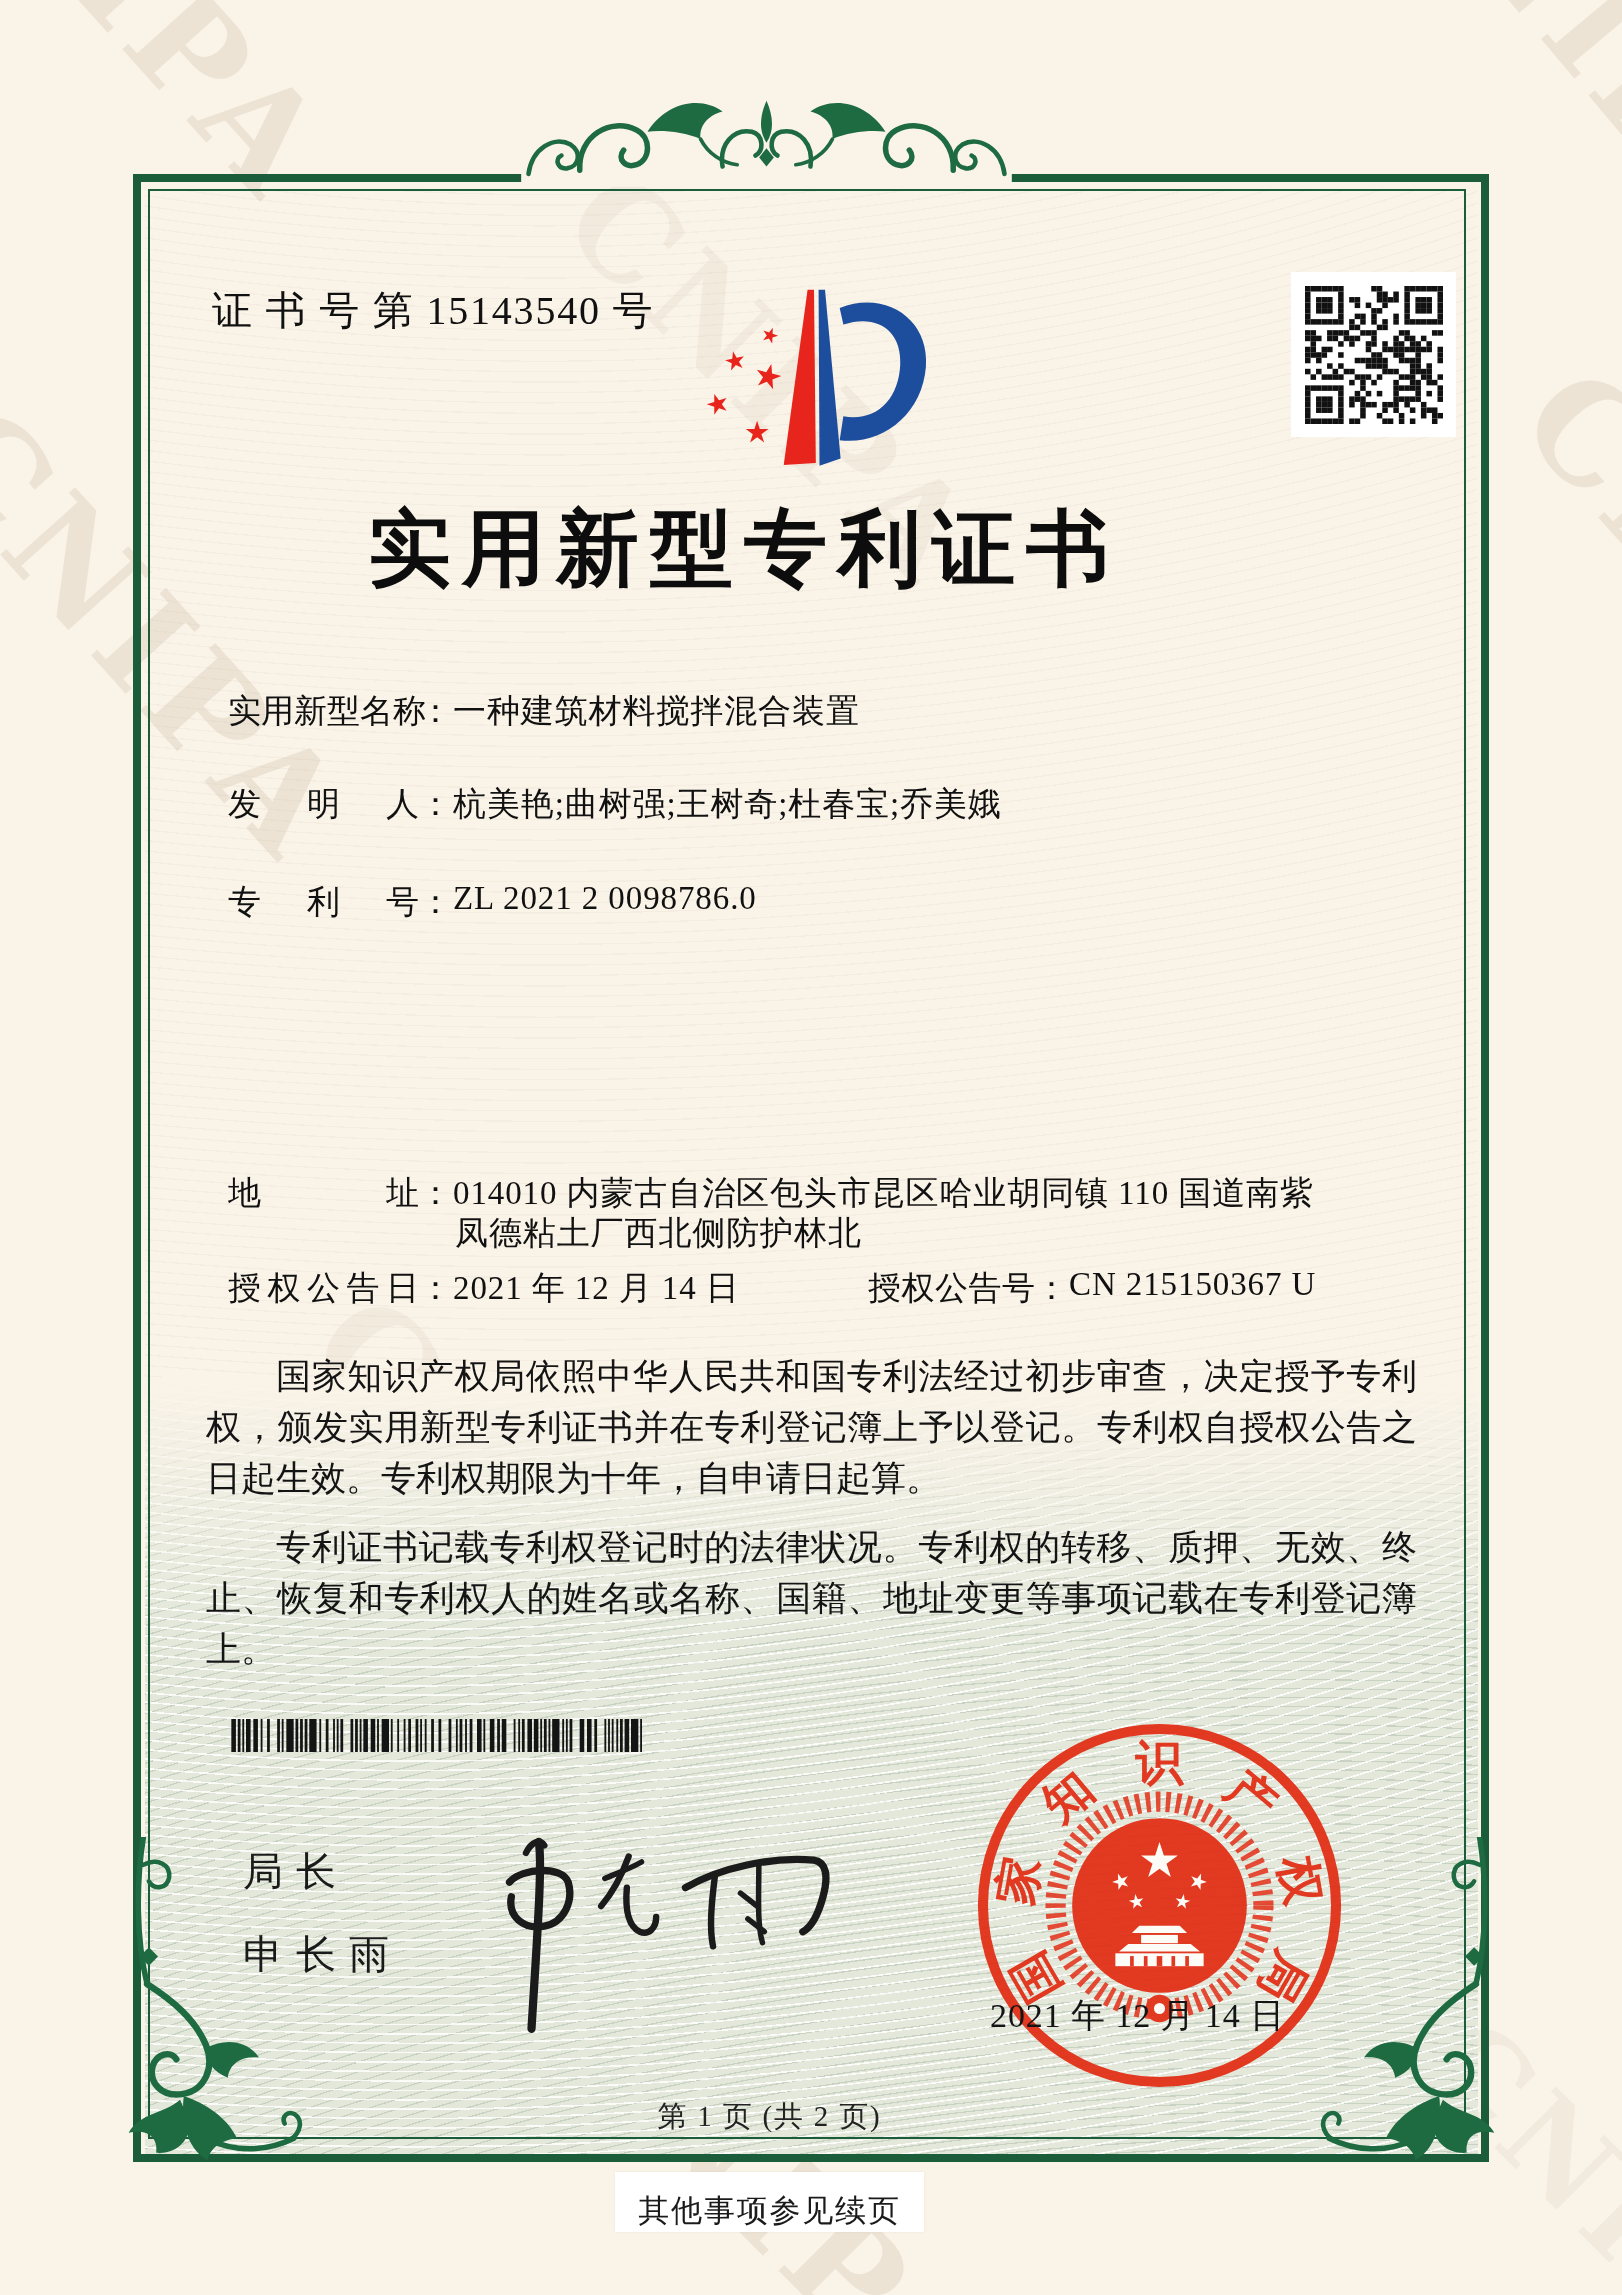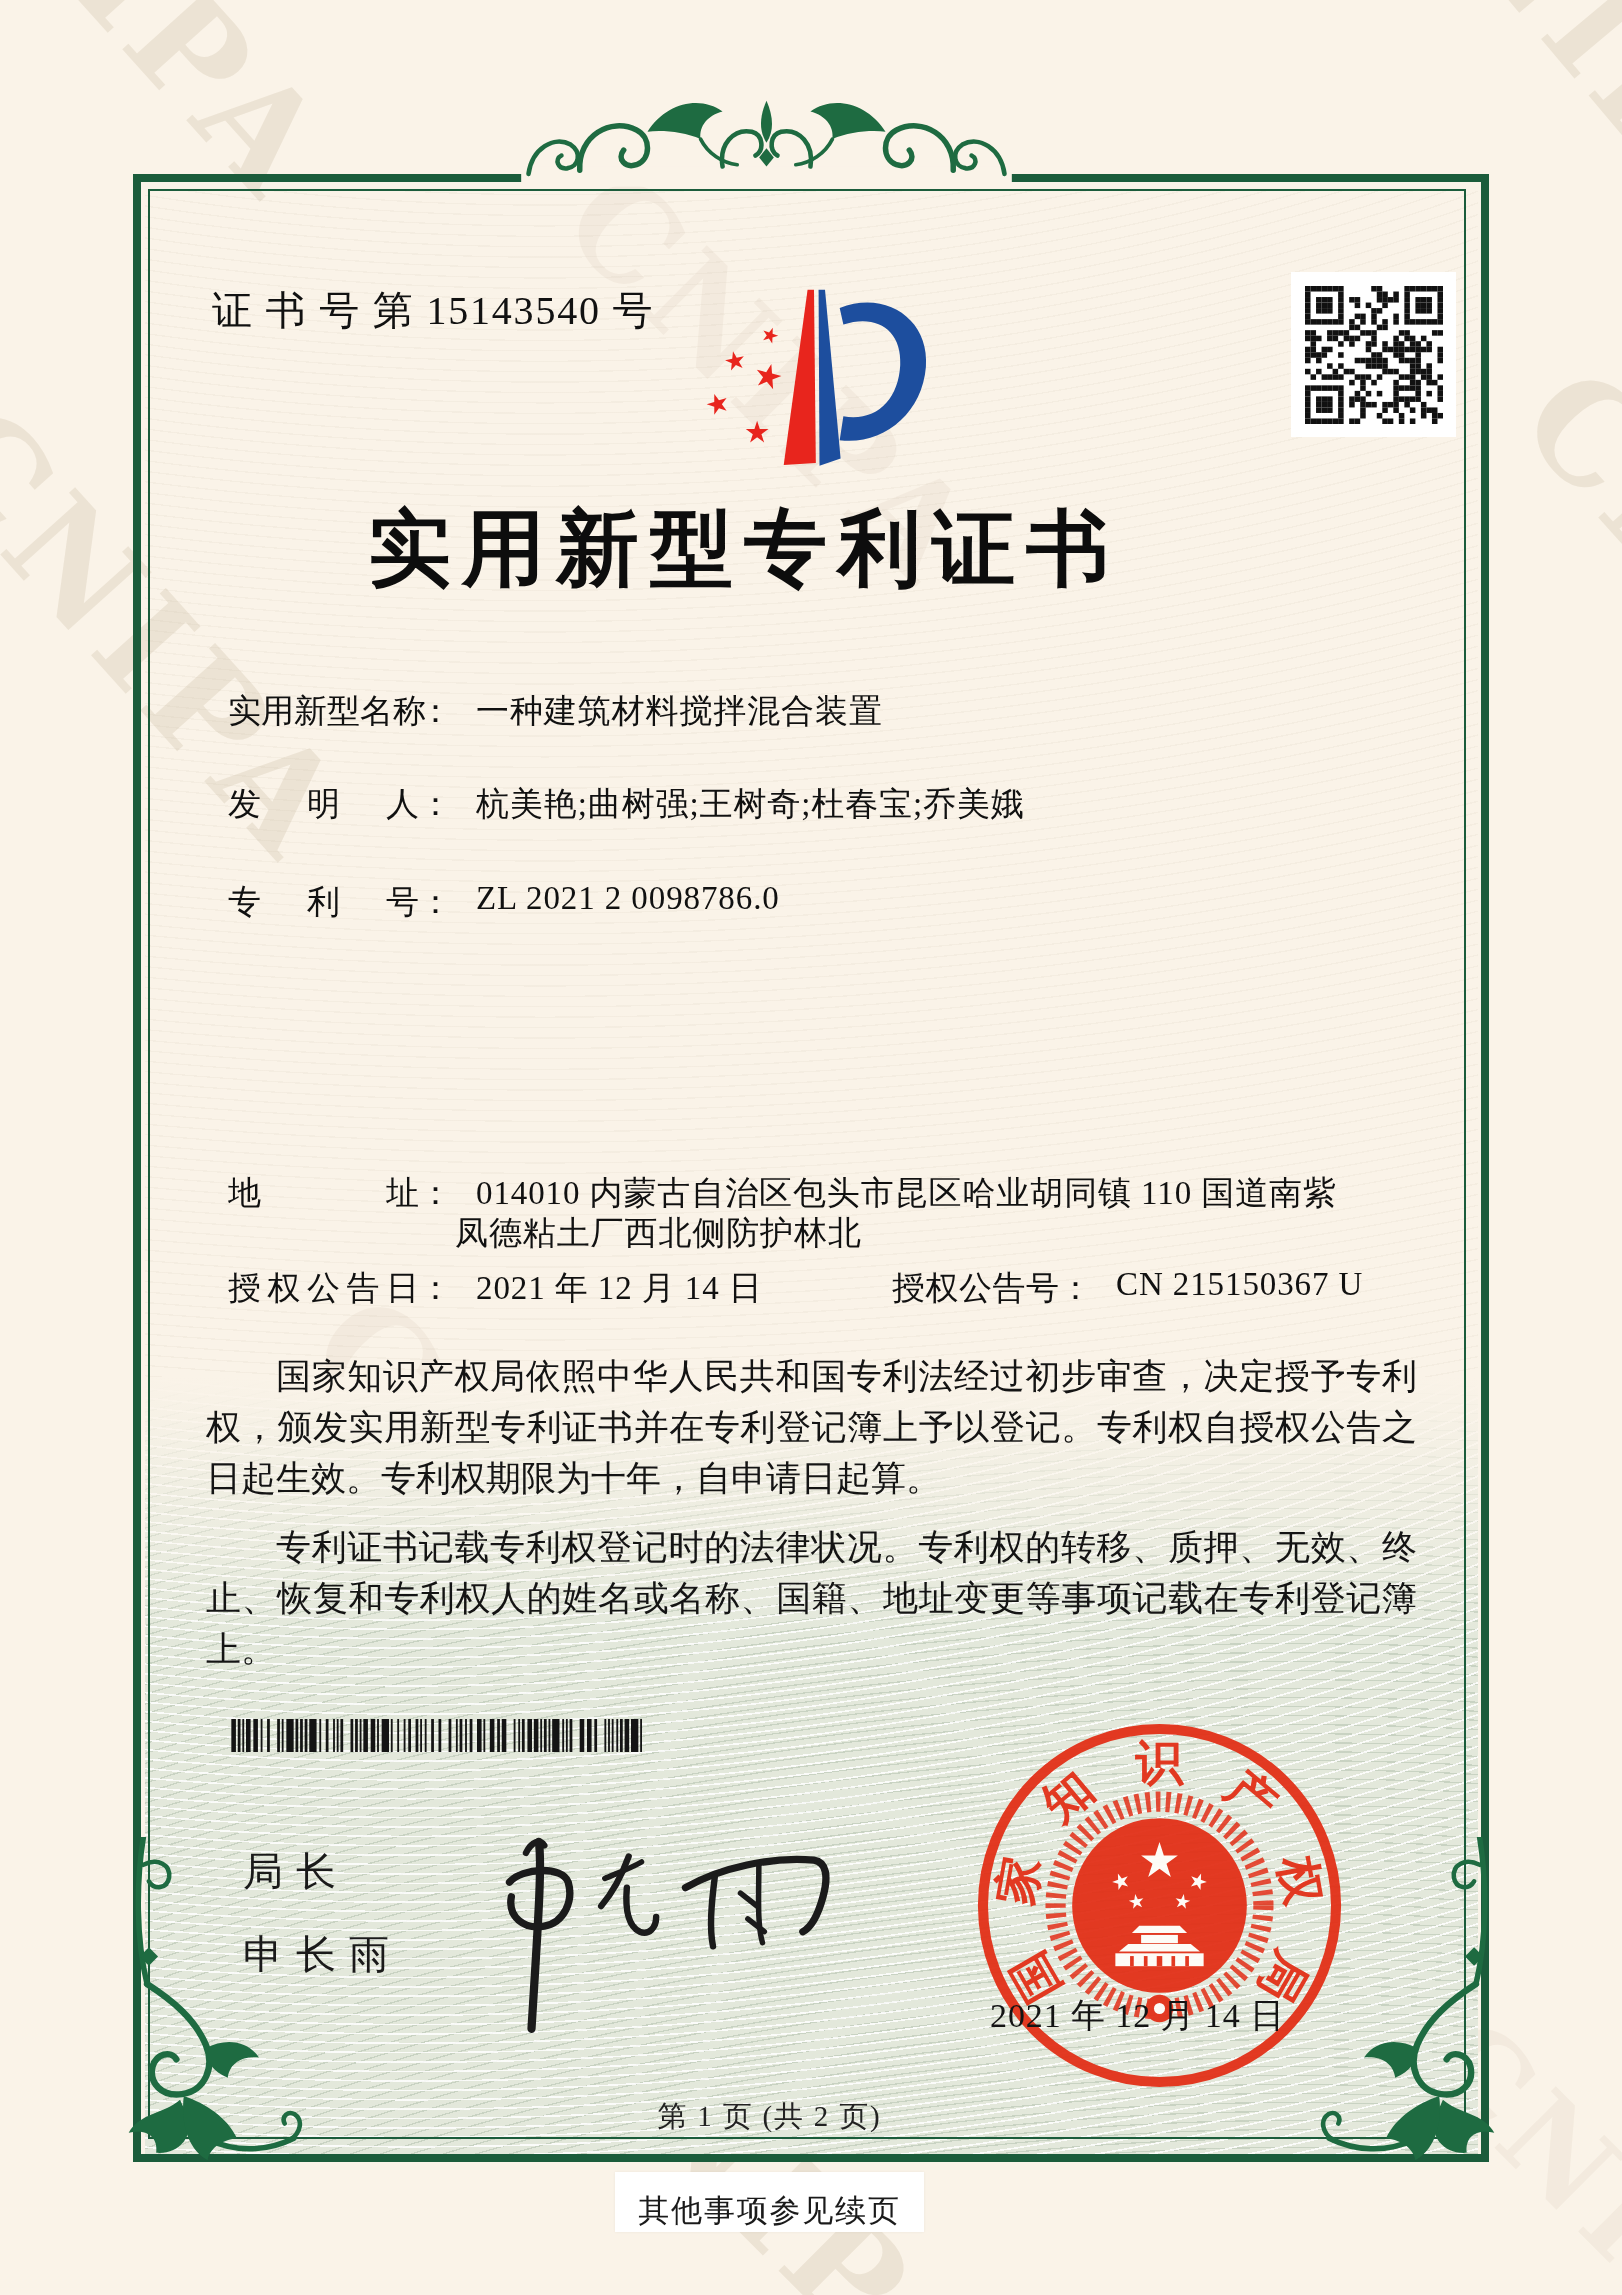--- a/index.html
+++ b/index.html
@@ -30,23 +30,23 @@
       background:repeating-radial-gradient(2204px 1561px at 30% -1286px, rgba(190,178,155,0.28) 0 1.8px, rgba(0,0,0,0) 1.8px 14.7px);}
 
   .z4{z-index:4;} .z5{z-index:5;} .z6{z-index:6;}
 
   .cert-no{left:196px;top:283px;font-size:40px;color:#111;letter-spacing:1.8px;margin-left:16px;}
   .big-title{left:0;width:1488px;top:494px;text-align:center;font-size:83px;font-weight:bold;
       color:#0d0d0d;letter-spacing:11px;}
 
   .frow{position:absolute;left:228px;font-size:33px;color:#111;white-space:nowrap;z-index:5;}
   .flabel{display:inline-block;width:191px;text-align:justify;text-align-last:justify;vertical-align:top;}
-  .flabel2{display:inline-block;width:167px;text-align:justify;text-align-last:justify;vertical-align:top;margin-left:24px;}
+  .flabel2{display:inline-block;width:167px;text-align:justify;text-align-last:justify;vertical-align:top;}
   .fcolon{display:inline-block;vertical-align:top;}
-  .fvalue{display:inline-block;margin-left:24px;vertical-align:top;letter-spacing:0.9px;}
+  .fvalue{display:inline-block;margin-left:1px;vertical-align:top;letter-spacing:0.9px;}
 
   .paras{position:absolute;left:188px;top:1333px;width:1247px;z-index:5;
       font-size:35px;line-height:51px;color:#141414;text-align:justify;}
   .paras p{margin:18px;text-indent:2em;}
 
   .duty{position:absolute;left:243px;font-size:40px;color:#1a1a1a;letter-spacing:13px;z-index:5;}
 
   .seal-date{position:absolute;left:990px;top:1993px;font-size:34px;color:#141414;
       letter-spacing:0.9px;z-index:7;white-space:nowrap;}
 

